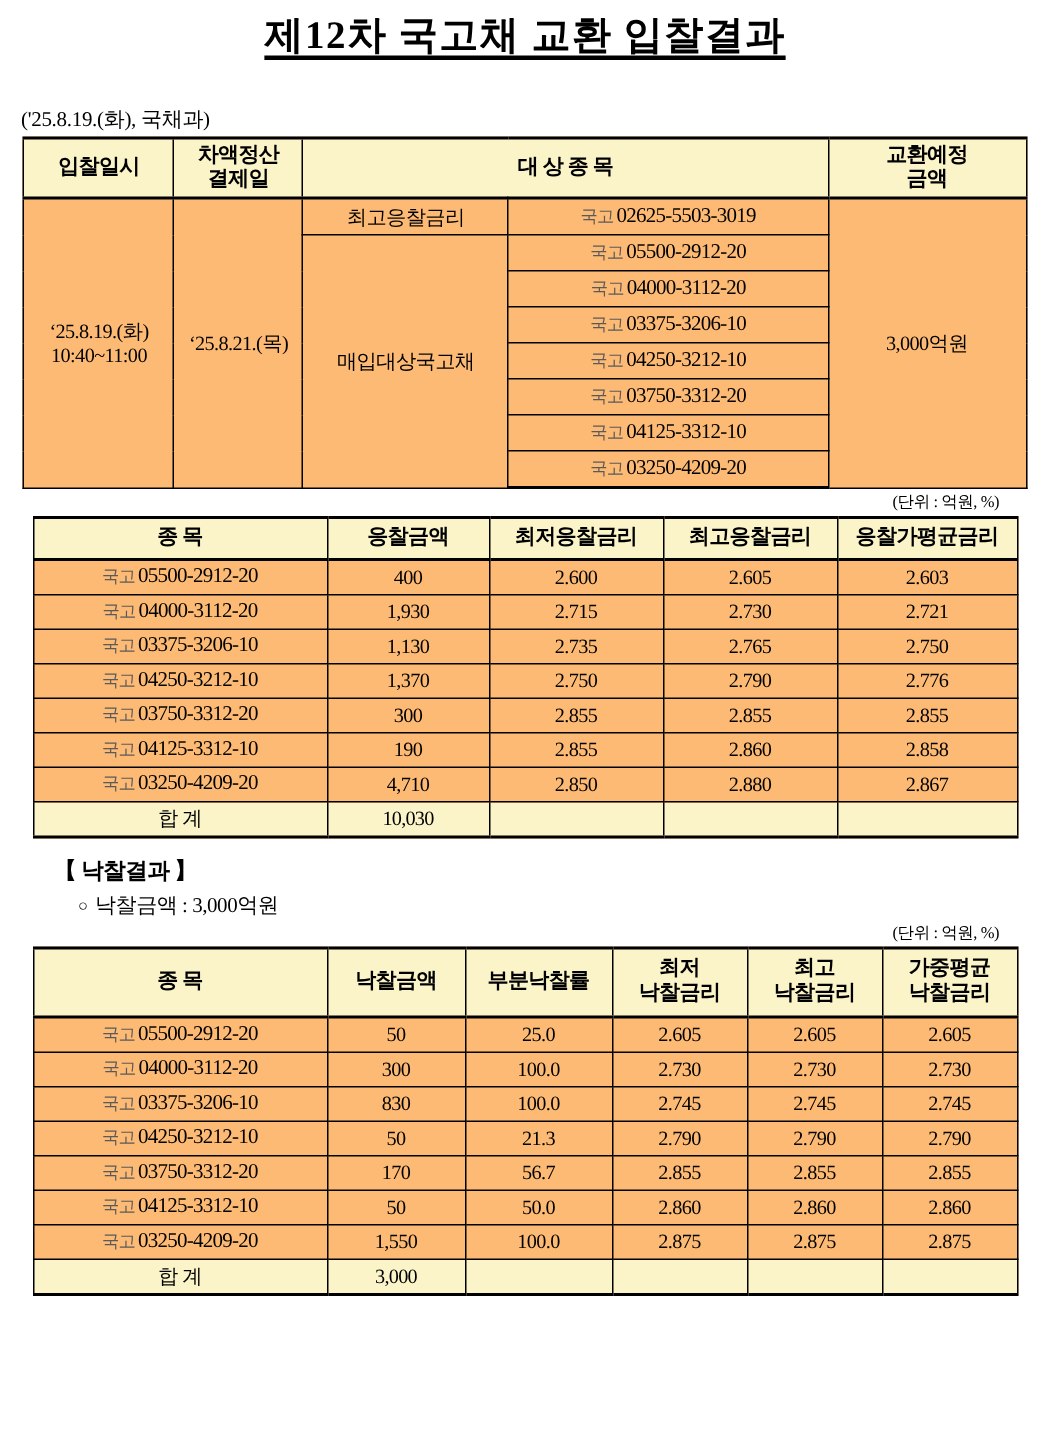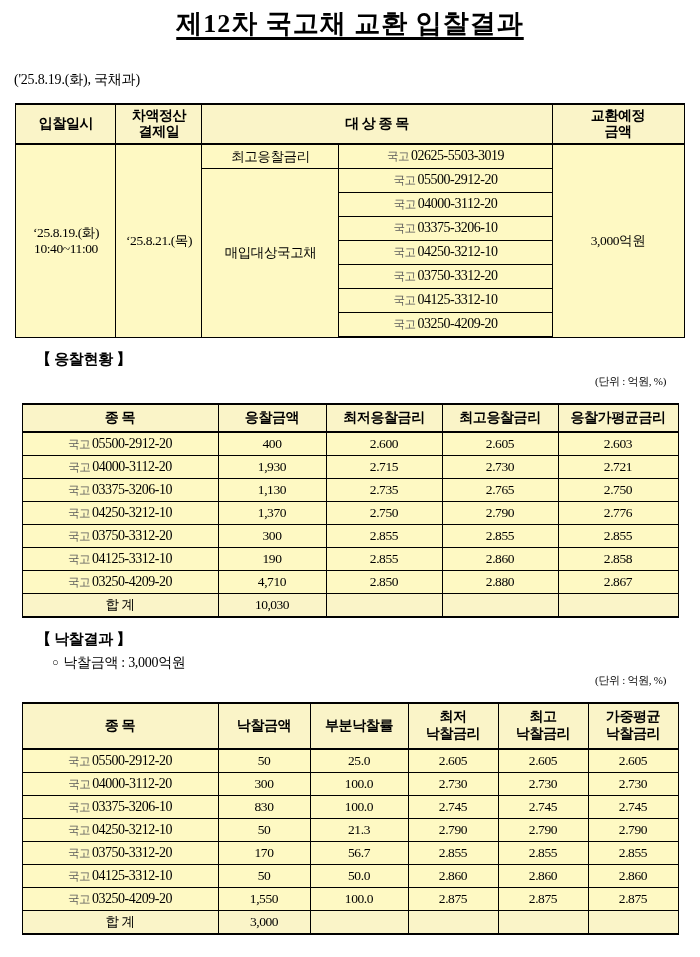--- a/index.html
+++ b/index.html
@@ -71,22 +71,22 @@
     text-align: right;
     font-size: 11px;
     margin: 1px 20px 2px 0;
     letter-spacing: -0.3px;
   }
 
   
   table.grid {
     border-collapse: collapse;
     table-layout: fixed;
-    margin: 14px auto 0 auto;
-    background: #fef9c3;
+    margin: 2px auto 0 auto;
+    background: #fdba74;
   }
   table.grid td, table.grid th {
     border: 1px solid #000000;
     font-size: 13.5px;
     font-weight: normal;
     text-align: center;
     vertical-align: middle;
     padding: 1px 2px;
     letter-spacing: -0.4px;
     line-height: 1.15;
@@ -195,21 +195,20 @@
       </tr>
       <tr>
         <td class="outer-bot">
           <span class="bond"><span class="pfx">국고</span><span class="num">03250-4209-20</span></span>
         </td>
       </tr>
     </tbody>
   </table>
 
 
-  <div class="sub-heading">【 응찰현황 】</div>
   <div class="unit-note">(단위 : 억원, %)</div>
 
   <table class="grid" id="t-bids">
     <colgroup>
       <col style="width:196px">
       <col style="width:108px">
       <col style="width:116px">
       <col style="width:116px">
       <col style="width:120px">
     </colgroup>

